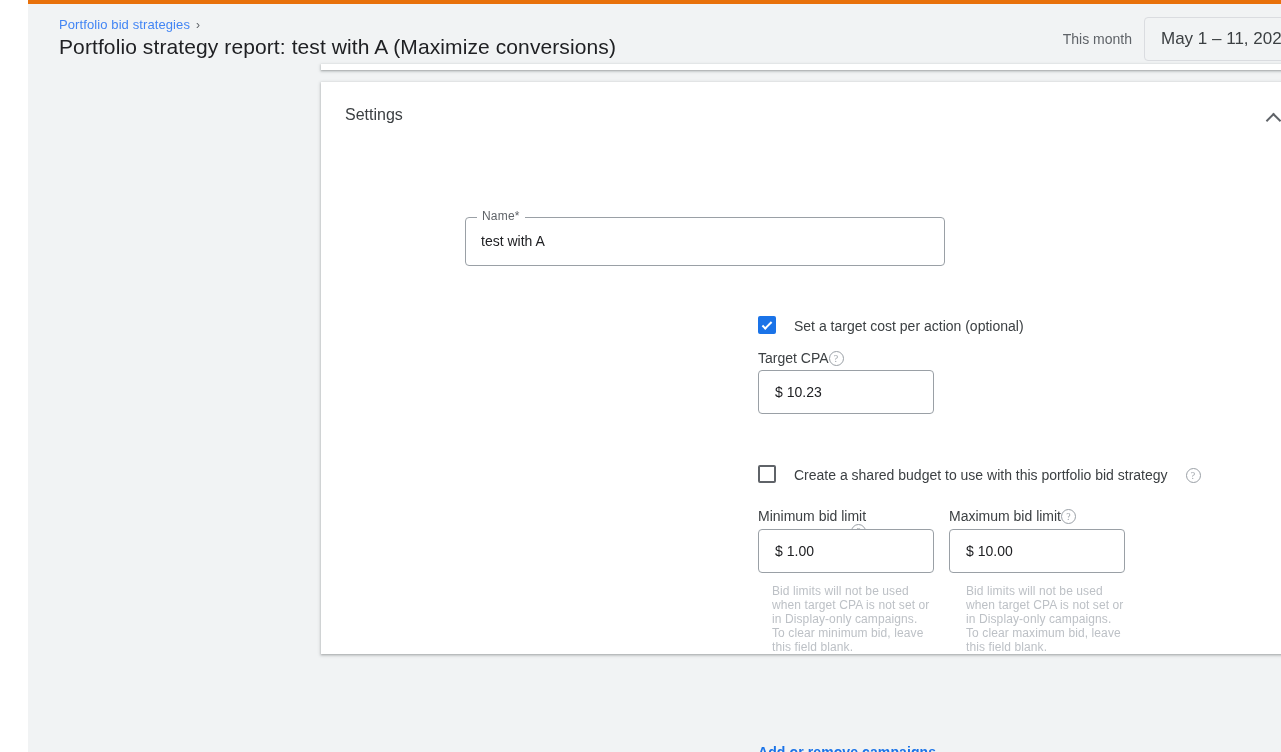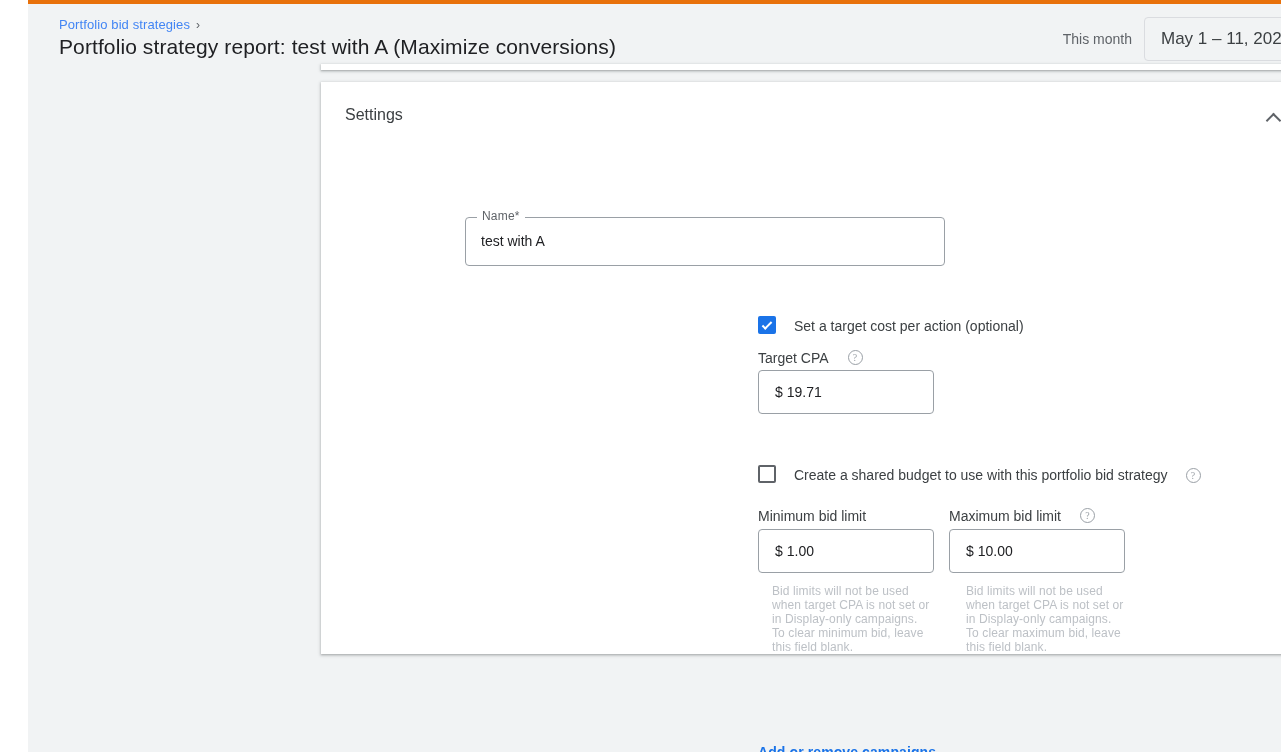--- a/index.html
+++ b/index.html
@@ -249,22 +249,22 @@
     display: inline-block;
     flex: 0 0 auto;
     cursor: pointer;
     font-family: "Liberation Serif", serif;
   }
 
   
   .field-label-row {
     position: absolute;
     display: flex;
-    align-items: flex-start;
-    gap: 19px;
+    align-items: flex-end;
+    gap: 0;
   }
   .field-label {
     font-size: 14px;
     color: #3c4043;
     white-space: nowrap;
   }
   .lbl-tcpa  { top: 206px; left: 437px; }
   .lbl-min   { top: 364px; left: 437px; flex-direction: column; }
   .lbl-max   { top: 364px; left: 628px; }
 
@@ -388,21 +388,21 @@
           <span class="cb-label">Set a target cost per action (optional)</span>
         </div>
 
         <div class="field-label-row lbl-tcpa">
           <span class="field-label">Target CPA</span>
           <span class="help-icon">?</span>
         </div>
 
         <div class="money-input in-tcpa">
           <span class="money-currency">$</span>
-          <span class="money-value">19.71</span>
+          <span class="money-value">10.23</span>
         </div>
 
         <div class="cb-row shared">
           <span class="checkbox unchecked"></span>
           <span class="cb-label">Create a shared budget to use with this portfolio bid strategy</span>
           <span class="help-icon" style="margin-left:18px;">?</span>
         </div>
 
         <div class="field-label-row lbl-min">
           <span class="field-label">Minimum bid limit</span>

